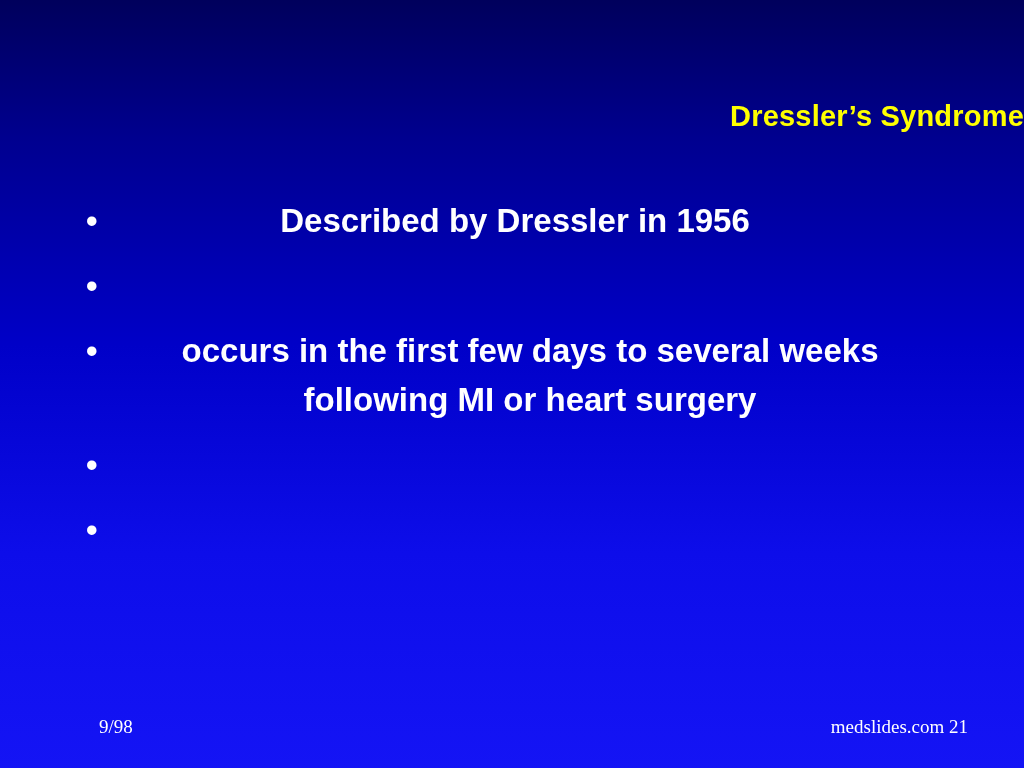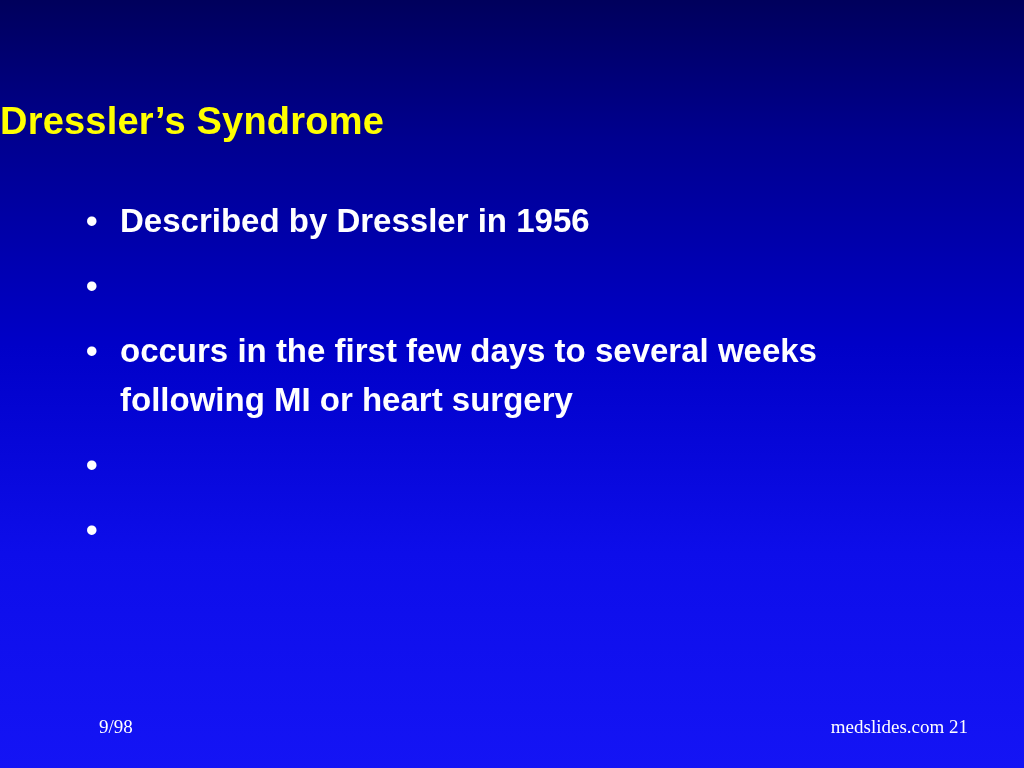--- a/index.html
+++ b/index.html
@@ -13,23 +13,23 @@
     height: 768px;
     background: linear-gradient(to bottom, #00005c 0%, #00008f 18%, #0000c8 45%, #0d0dea 72%, #1414f5 100%);
     overflow: hidden;
     font-family: "Liberation Sans", sans-serif;
   }
   .slide-title {
     position: absolute;
     top: 100px;
     left: 0;
     width: 100%;
-    text-align: left;
+    text-align: right;
     color: #ffff00;
-    font-size: 38px;
+    font-size: 29px;
     font-weight: bold;
     letter-spacing: 0.2px;
   }
   .bullet-list {
     position: absolute;
     top: 196px;
     left: 78px;
     width: 890px;
   }
   .bullet {
@@ -47,20 +47,21 @@
     text-align: left;
     padding-left: 8px;
     box-sizing: border-box;
   }
   .bullet-text {
     flex: 1 1 auto;
     color: #ffffff;
     font-size: 33px;
     font-weight: bold;
     line-height: 49px;
+    text-align: center;
   }
   .bullet-text.wide {
     max-width: 820px;
   }
   .bullet-text.narrow {
     max-width: 790px;
   }
   .hl {
     color: #ffff00;
   }

